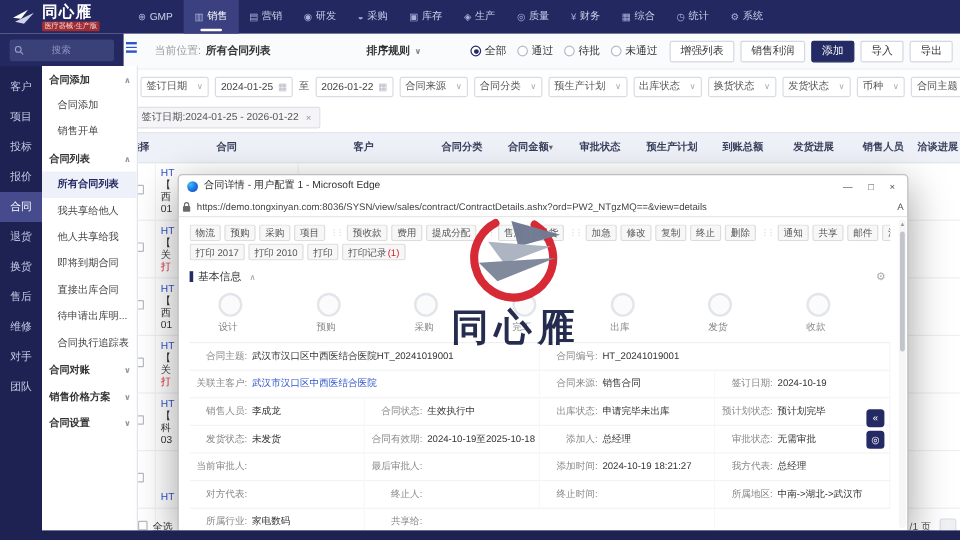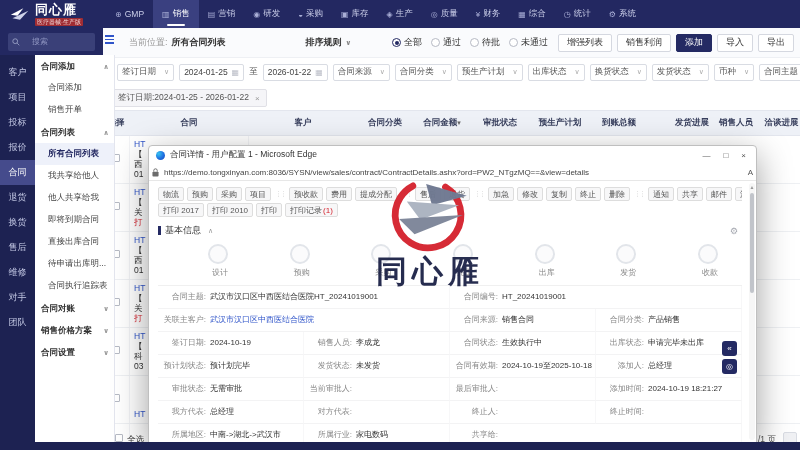--- a/index.html
+++ b/index.html
@@ -12,21 +12,21 @@
   .logo-txt{display:flex;flex-direction:column;line-height:1;}
   .logo-title{color:#fff;font-size:13px;font-weight:bold;letter-spacing:1px;}
   .logo-sub{margin-top:2px;font-size:6px;color:#f3d9d9;background:#a02c33;padding:1px 2px;border-radius:1px;white-space:nowrap;}
   .nav-items{display:flex;height:28px;margin-left:6px;}
   .nav-item{display:flex;align-items:center;gap:3px;padding:0 9px;color:#c9cde8;font-size:8.5px;cursor:pointer;position:relative;white-space:nowrap;}
   .nav-item .ni{font-size:8px;color:#a9aed6;}
   .nav-item.active{background:#3a4080;color:#fff;}
   .nav-item.active::after{content:"";position:absolute;left:50%;transform:translateX(-50%);bottom:2px;width:18px;height:2px;background:#fff;border-radius:1px;}
   
   .side-top{position:absolute;left:0;top:28px;width:103px;height:27px;background:#232861;z-index:6;display:flex;align-items:center;padding:0 8px;}
-  .search-box{flex:1;height:18px;background:#3a4078;border-radius:2px;display:flex;align-items:center;gap:10px;padding:0 4px;}
+  .search-box{flex:1;height:18px;background:#3a4078;border-radius:2px;display:flex;align-items:center;gap:21px;padding:0 4px;}
   .search-box input{flex:1;width:40px;background:transparent;border:none;outline:none;color:#cdd2ee;font-size:8px;}
   .search-box input::placeholder{color:#8e94c0;}
   .rail{position:absolute;left:0;top:55px;width:35px;bottom:0;background:#1d2252;z-index:6;padding-top:5px;}
   .rail-item{height:25px;line-height:25px;text-align:center;color:#c3c8e4;font-size:9px;cursor:pointer;}
   .rail-item.active{background:#454b8c;color:#fff;}
   .submenu{position:absolute;left:35px;top:55px;width:80px;bottom:8px;background:#fff;border-right:1px solid #e3e5ee;z-index:6;overflow:hidden;}
   .sm-group{display:flex;align-items:center;justify-content:space-between;padding:6px 5px 4px 6px;font-size:8.5px;font-weight:bold;color:#333;cursor:pointer;white-space:nowrap;}
   .sm-group .cr{color:#999;font-size:7px;}
   .sm-item{padding:5px 2px 5px 13px;font-size:8.5px;color:#444;cursor:pointer;white-space:nowrap;overflow:hidden;}
   .sm-item.active{color:#232861;font-weight:bold;background:#eef1fa;}
@@ -53,21 +53,21 @@
   .fsel .cr{color:#aaa;font-size:7px;}
   .fdate{height:17px;border:1px solid #d9dce3;border-radius:2px;display:flex;align-items:center;gap:4px;padding:0 4px;color:#444;background:#fff;}
   .fdate .cal{color:#b9bcc6;font-size:8px;}
   .range-sep{color:#555;}
   .tag-row{height:24px;display:flex;align-items:center;padding:0 8px;}
   .tag{border:1px solid #e0e0e6;background:#f5f5f8;border-radius:2px;padding:2px 6px;font-size:8.5px;color:#555;display:flex;align-items:center;gap:6px;}
   .tag .x{color:#999;cursor:pointer;font-size:8px;}
   .thead{height:26px;display:flex;align-items:center;background:#eef1f7;border-top:1px solid #e3e6ee;border-bottom:1px solid #e3e6ee;font-size:8.5px;font-weight:bold;color:#39405e;}
   .th{text-align:center;flex-shrink:0;}
   .c0{width:26px;} .c1{width:120px;} .c2{width:108px;} .c3{width:56px;} .c4{width:58px;}
-  .c5{width:58px;} .c6{width:62px;} .c7{width:56px;} .c8{width:62px;text-align:right;} .c9{width:54px;} .c10{flex:1;}
+  .c5{width:58px;} .c6{width:62px;} .c7{width:56px;} .c8{width:62px;} .c9{width:54px;} .c10{flex:1;}
   .th .sort-ico{font-size:7px;color:#666;}
   .trow{height:48px;display:flex;border-bottom:1px solid #eef0f3;font-size:8.5px;}
   .trow.partial{height:14px;border-bottom:none;}
   .td{flex-shrink:0;}
   .td.chk{width:26px;display:flex;justify-content:center;padding-top:18px;}
   .td.frags{width:120px;border-left:1px solid #f2f3f6;border-right:1px solid #f2f3f6;padding:3px 0 0 4px;}
   .frag{display:block;height:10px;line-height:10px;color:#333;}
   .frag.link{color:#2f54c9;}
   .frag.red{color:#d5232e;}
   .cb{width:8px;height:8px;border:1px solid #b6bac4;border-radius:1px;background:#fff;display:inline-block;cursor:pointer;}
@@ -93,21 +93,21 @@
   .m-toolbar{display:flex;align-items:center;gap:3px;margin:2px 0;white-space:nowrap;overflow:hidden;}
   .tbtn{height:14px;padding:0 4px;font-size:8px;background:#f7f7f8;border:1px solid #ddd;border-radius:2px;color:#555;display:flex;align-items:center;cursor:pointer;flex-shrink:0;}
   .tsep{color:#d0d0d0;font-size:7px;letter-spacing:-2px;margin:0 1px;flex-shrink:0;}
   .tbtn .red{color:#d5232e;margin-left:1px;}
   .m-section{display:flex;align-items:center;margin:7px 0 2px;position:relative;}
   .sec-bar{width:3px;height:9px;background:#242a63;margin-right:4px;}
   .sec-title{font-size:9px;font-weight:normal;color:#333;}
   .sec-caret{margin-left:7px;color:#999;font-size:7px;cursor:pointer;}
   .sec-gear{position:absolute;right:4px;color:#a5a8b0;font-size:9px;cursor:pointer;}
   .m-steps{display:flex;justify-content:space-between;padding:5px 24px 4px;}
-  .step{display:flex;flex-direction:column;align-items:flex-end;gap:3px;width:46px;}
+  .step{display:flex;flex-direction:column;align-items:flex-start;gap:3px;width:46px;}
   .step-c{width:20px;height:20px;border:2px solid #e2e5ea;border-radius:50%;background:#fbfbfc;}
   .step-l{font-size:8px;color:#888;}
   .m-form{display:grid;grid-template-columns:repeat(4,1fr);border-top:1px solid #f0f0f0;margin-top:3px;}
   .cell{display:flex;align-items:center;min-height:23px;border-bottom:1px solid #f3f3f4;border-right:1px solid #f7f7f8;font-size:8px;padding:2px 0;}
   .cell.s2{grid-column:span 2;}
   .cl{width:52px;flex-shrink:0;text-align:right;color:#888;padding-right:4px;line-height:1.15;}
   .cv{flex:1;color:#333;line-height:1.15;padding-right:3px;}
   .cv.link{color:#2f54c9;cursor:pointer;}
   
   .floaters{position:absolute;left:722px;top:341px;z-index:60;display:flex;flex-direction:column;gap:3px;}
@@ -532,24 +532,20 @@
           </div>
 
         <div class="cell s2">
             <span class="cl">关联主客户:</span>
             <span class="cv link">武汉市汉口区中西医结合医院</span>
           </div>
         <div class="cell">
             <span class="cl">合同来源:</span>
             <span class="cv">销售合同</span>
           </div>
-        <div class="cell">
-            <span class="cl">合同分类:</span>
-            <span class="cv">产品销售</span>
-          </div>
 
         <div class="cell">
             <span class="cl">签订日期:</span>
             <span class="cv">2024-10-19</span>
           </div>
         <div class="cell">
             <span class="cl">销售人员:</span>
             <span class="cv">李成龙</span>
           </div>
         <div class="cell">

